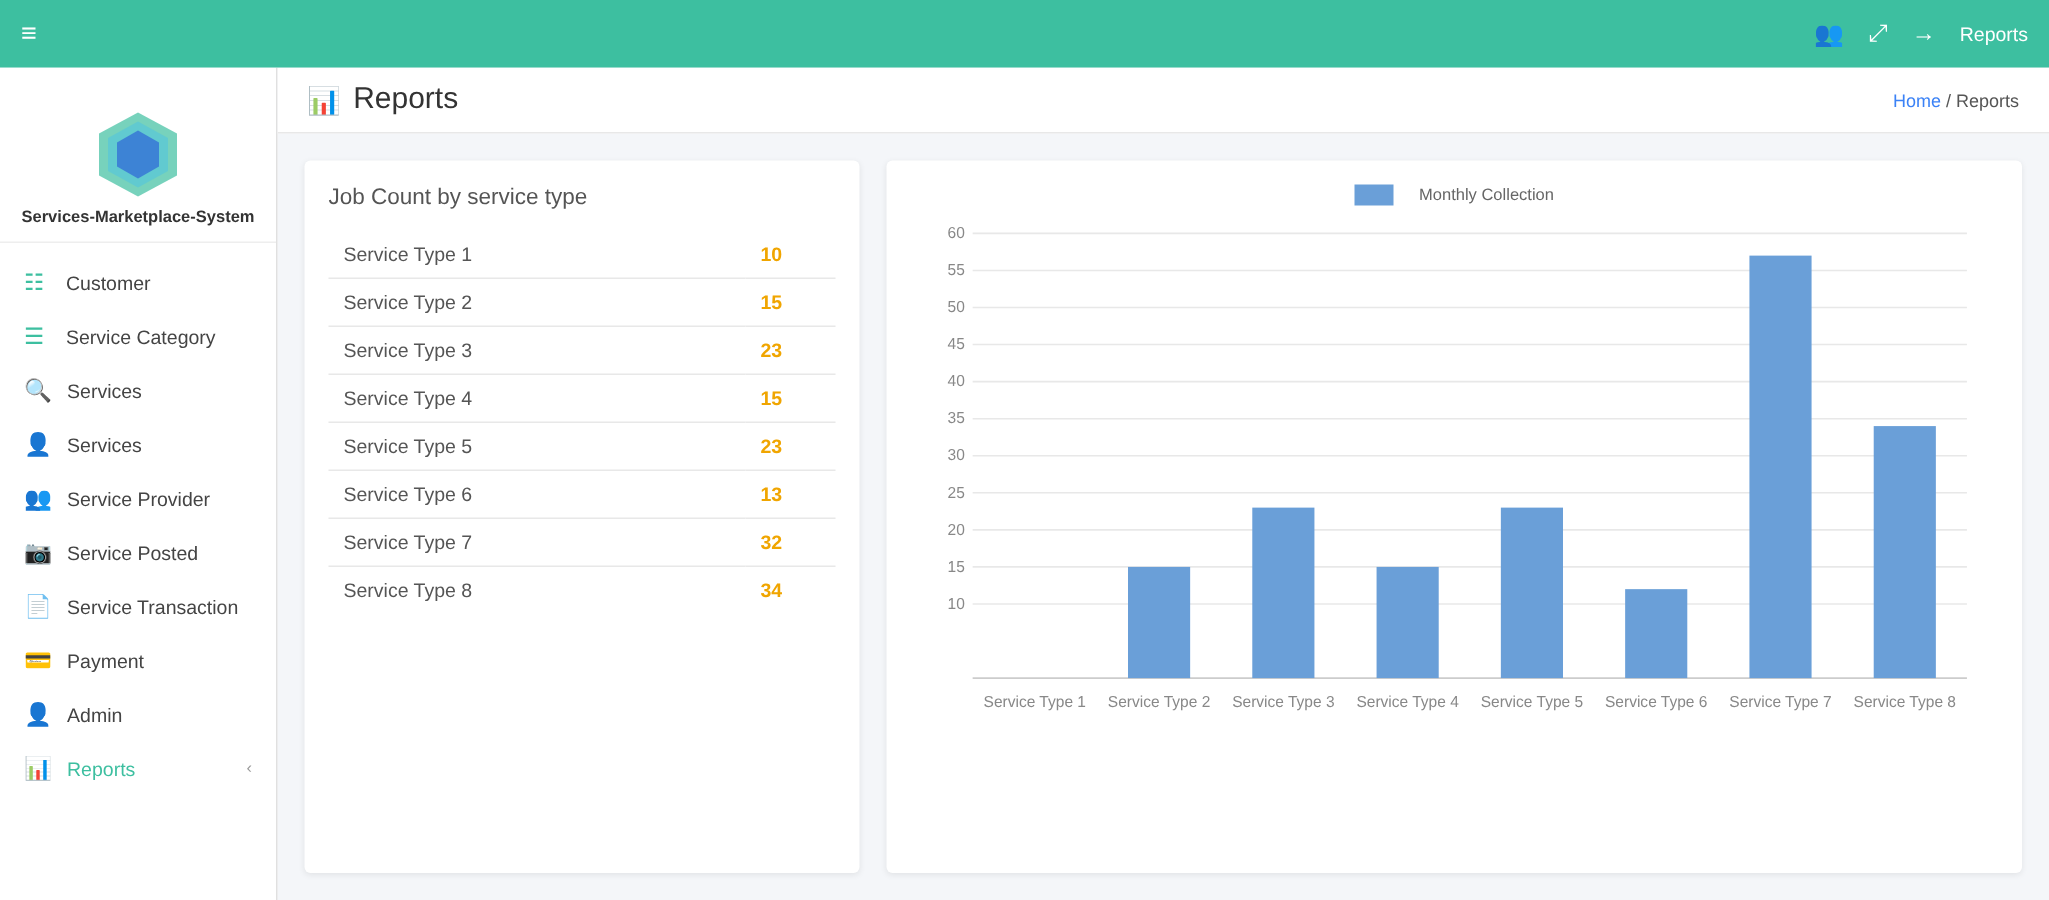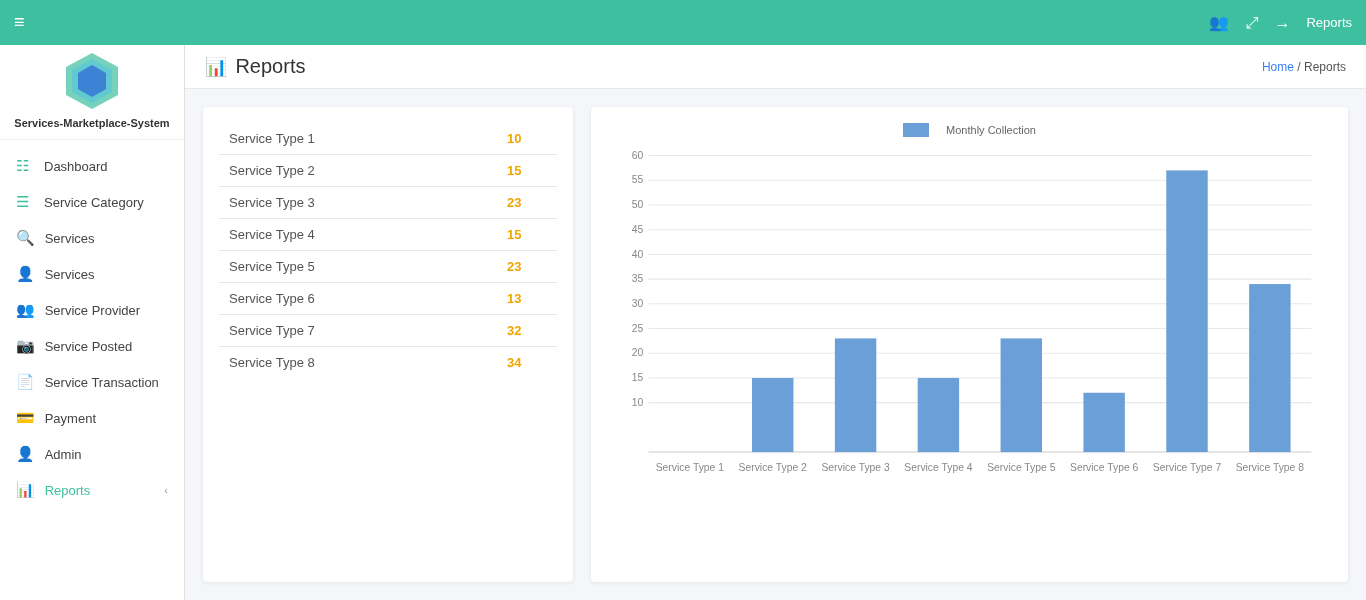--- a/index.html
+++ b/index.html
@@ -30,21 +30,21 @@
       width: 185px;
       background: white;
       flex-shrink: 0;
       overflow-y: auto;
       border-right: 1px solid #e0e0e0;
     }
     .sidebar-logo {
       display: flex;
       flex-direction: column;
       align-items: center;
-      padding: 6px 10px 10px;
+      padding: 28px 10px 10px;
       border-bottom: 1px solid #eee;
     }
     .logo-hexagon {
       width: 60px;
       height: 60px;
       margin-bottom: 6px;
     }
     .logo-title {
       font-size: 11px;
       color: #333;
@@ -175,21 +175,21 @@
         <polygon points="30,2 56,16 56,44 30,58 4,44 4,16" fill="#3dbfa0" opacity="0.7"></polygon>
         <polygon points="30,8 50,19 50,41 30,52 10,41 10,19" fill="#5bc8d4" opacity="0.8"></polygon>
         <polygon points="30,14 44,22 44,38 30,46 16,38 16,22" fill="#3a7bd5" opacity="0.9"></polygon>
       </svg>
       <span class="logo-title">Services-Marketplace-System</span>
     </div>
     <nav class="sidebar-nav">
 
       <div class="nav-item">
         <span class="nav-icon">☷</span>
-        <span class="nav-label">Dashboard</span>
+        <span class="nav-label">Customer</span>
       </div>
       <div class="nav-item">
         <span class="nav-icon">☰</span>
         <span class="nav-label">Service Category</span>
       </div>
       <div class="nav-item">
         <span class="nav-icon">🔍</span>
         <span class="nav-label">Services</span>
       </div>
       <div class="nav-item">
@@ -235,20 +235,21 @@
       <div class="breadcrumb">
         <a href="#">Home</a>
         <span> / </span>
         <span>Reports</span>
       </div>
     </div>
 
     <div class="content-area">
 
       <div class="card card-left">
+        <div class="card-title">Job Count by service type</div>
         <table class="data-table">
           <tbody id="job-table-body">
               <tr>
                 <td>Service Type 1</td>
                 <td>10</td>
               </tr>
               <tr>
                 <td>Service Type 2</td>
                 <td>15</td>
               </tr>

